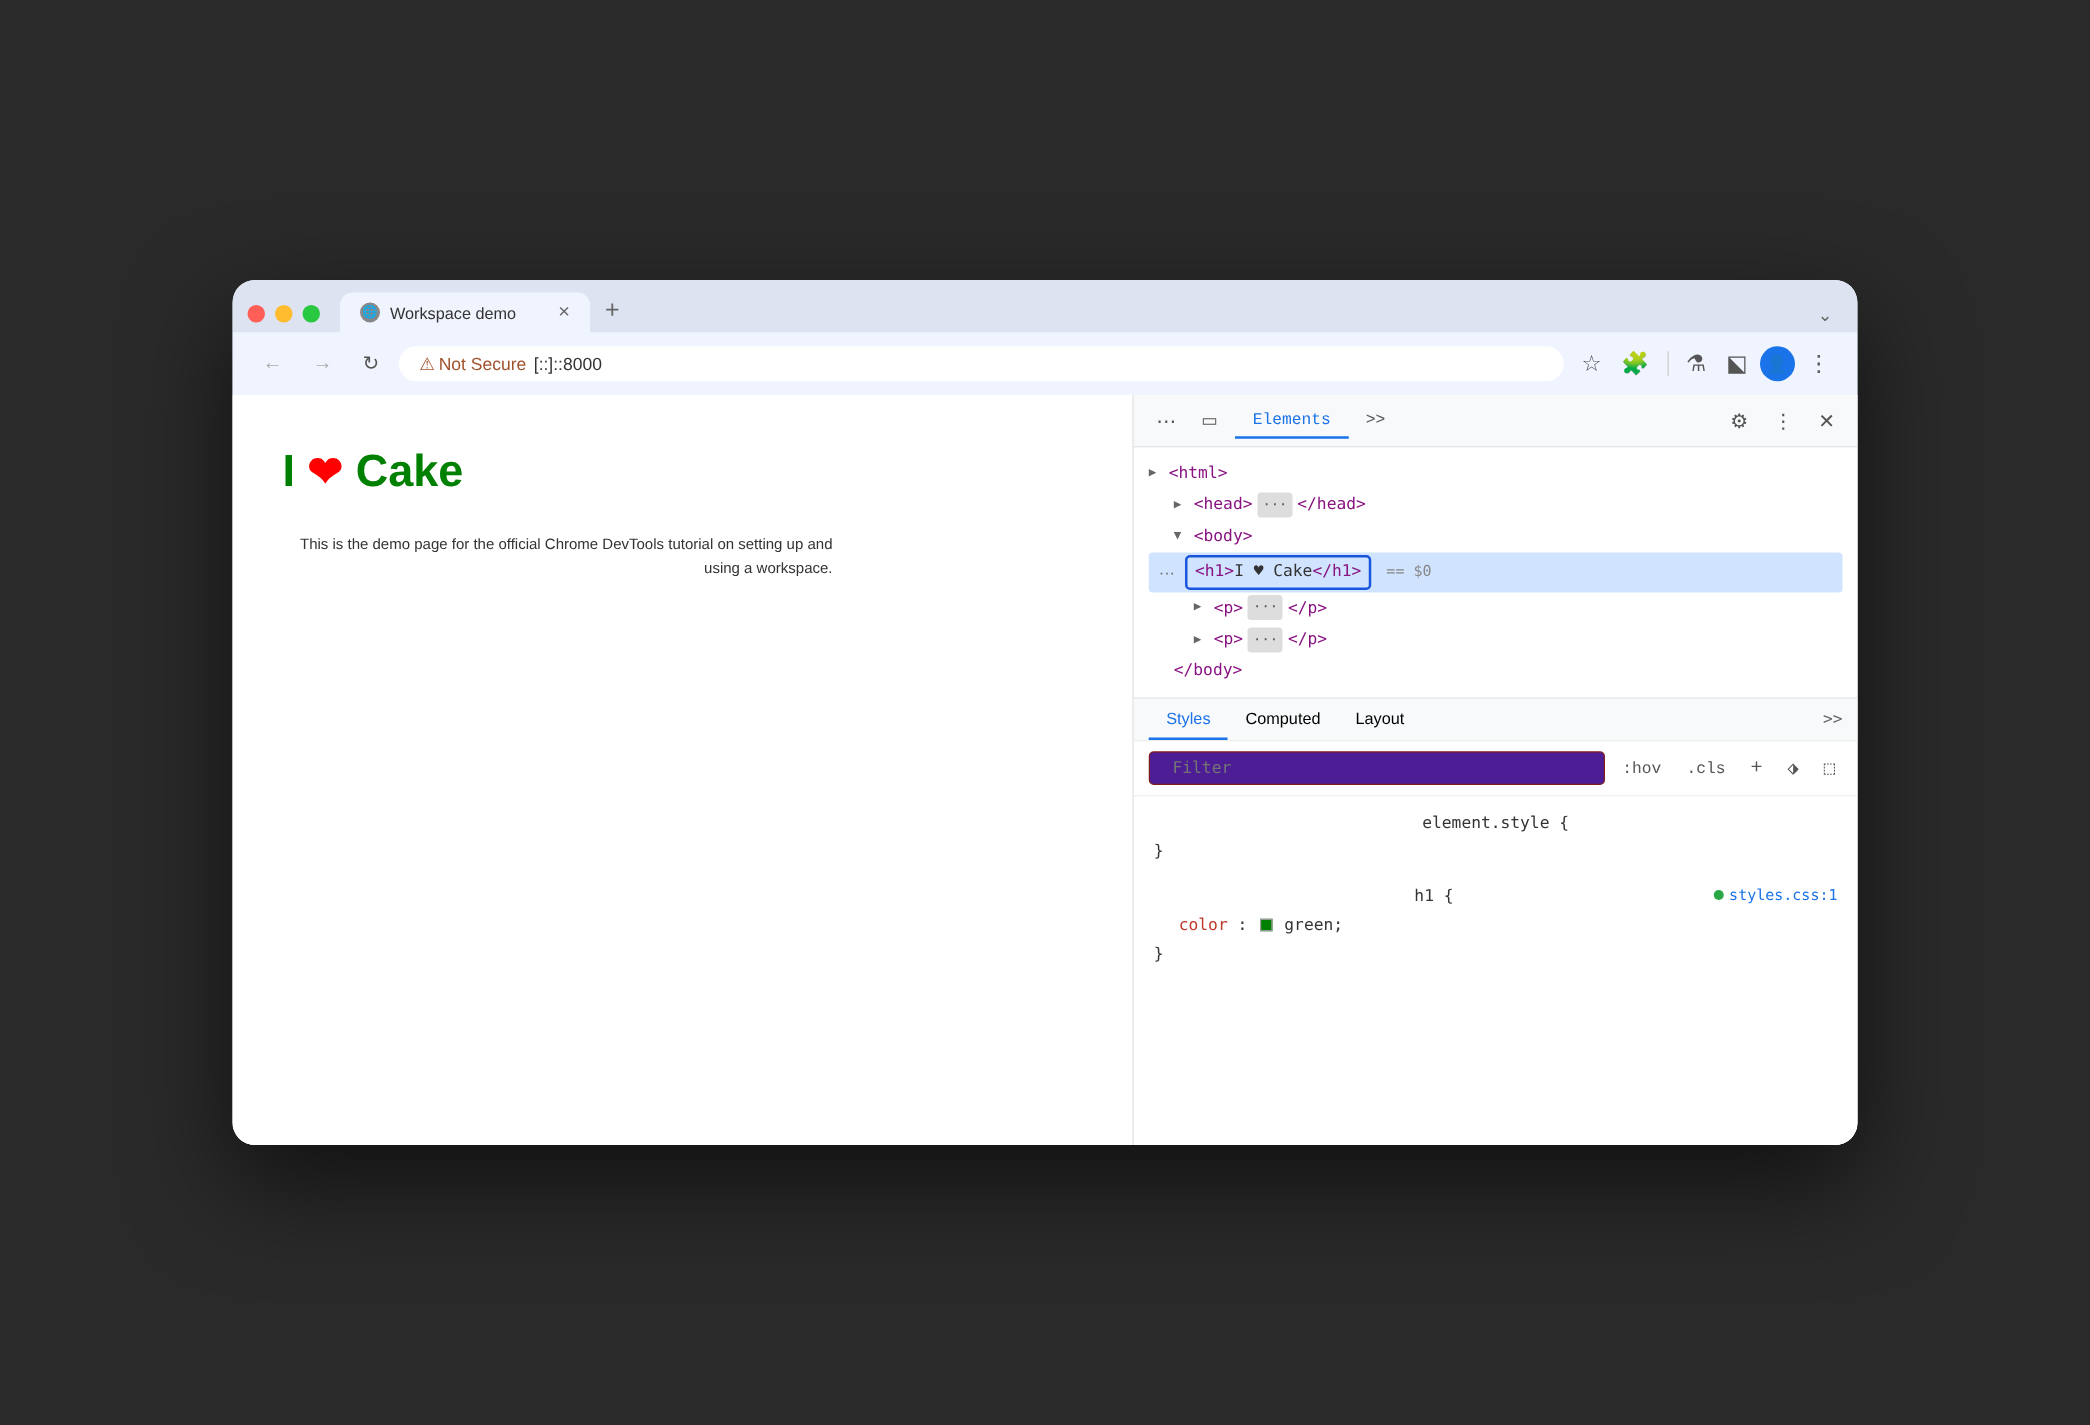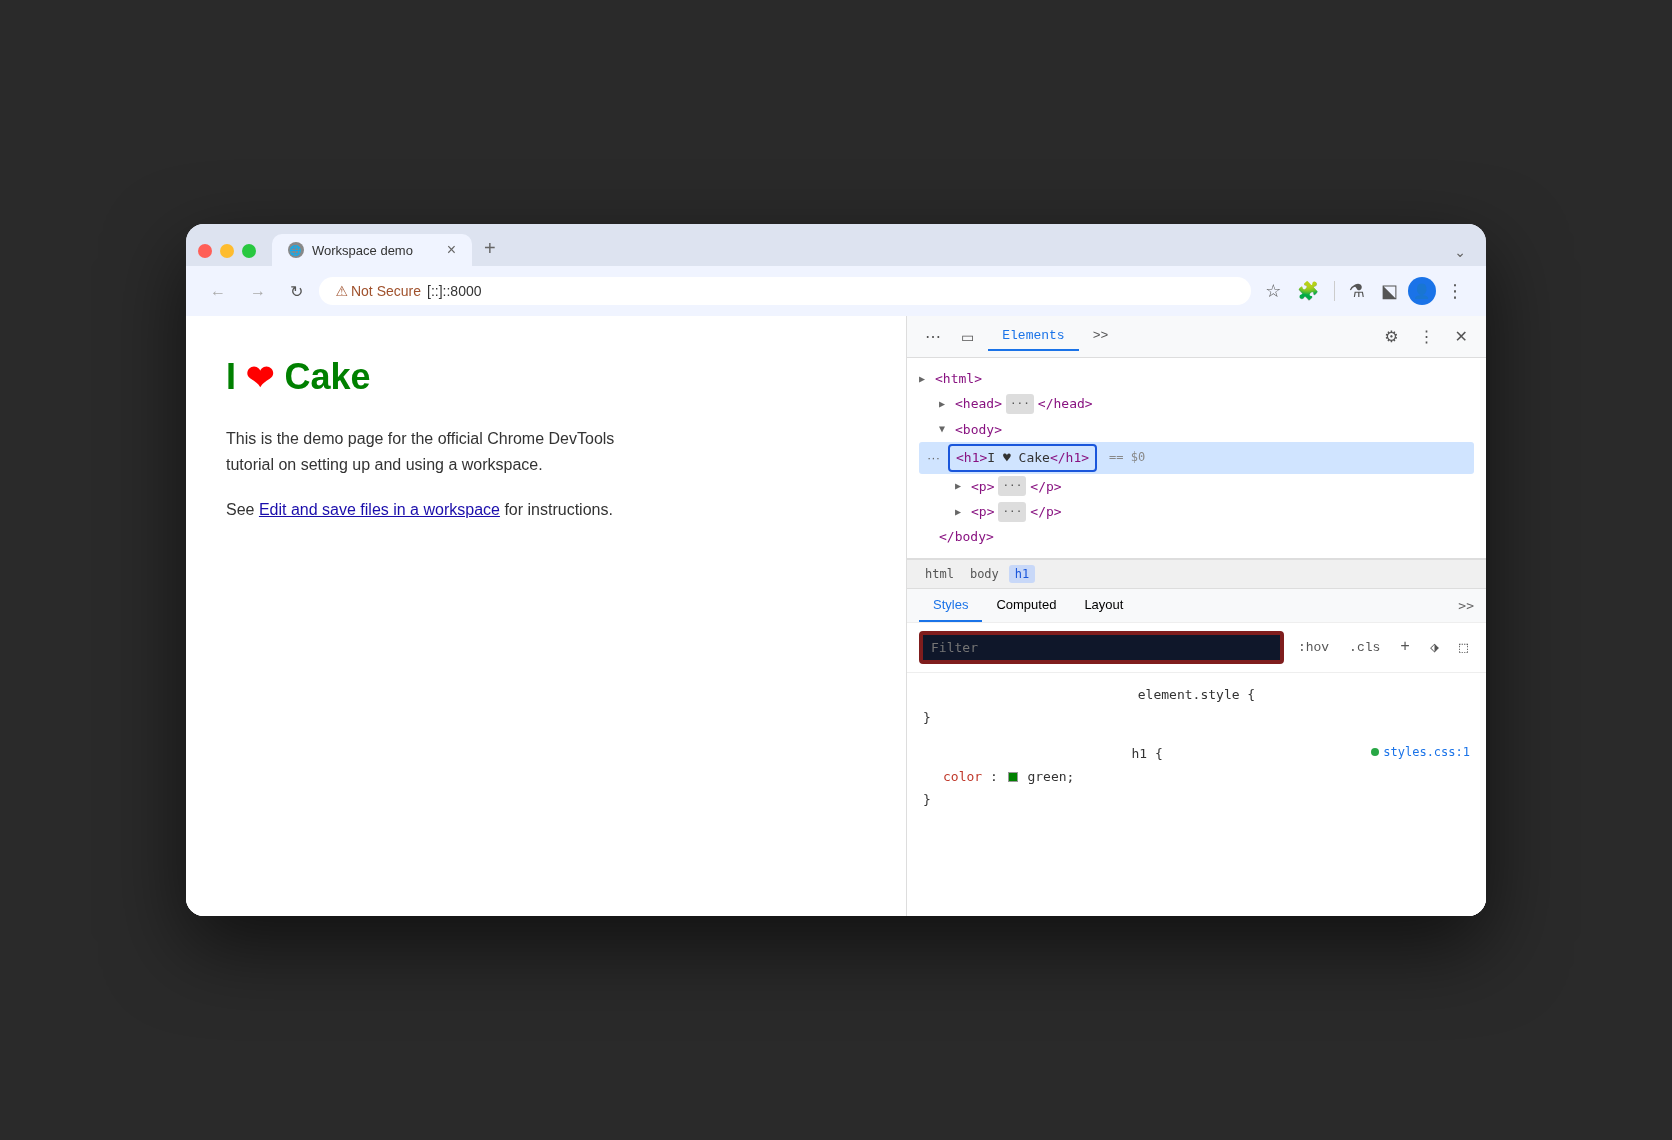--- a/index.html
+++ b/index.html
@@ -208,25 +208,26 @@
       align-items: center;
       gap: 10px;
     }
 
     .heart-emoji {
       color: red;
       font-size: 34px;
     }
 
     .page-paragraph {
-      font-size: 16px;
+      font-size: 12px;
       color: #333;
       line-height: 1.6;
       margin-bottom: 20px;
       max-width: 440px;
+      text-align: right;
     }
 
     .page-link {
       color: #1a0dab;
       text-decoration: underline;
       cursor: pointer;
     }
 
     
     .devtools-panel {
@@ -411,25 +412,25 @@
     .styles-filter-bar {
       padding: 8px 12px;
       display: flex;
       align-items: center;
       gap: 8px;
       border-bottom: 1px solid #eee;
     }
 
     .styles-filter-input {
       flex: 1;
-      border: 4px solid #7f1d1d;
+      border: 1px solid #7f1d1d;
       border-radius: 4px;
-      padding: 5px 8px;
-      font-size: 13px;
-      background: #0f172a;
+      padding: 5px 18px;
+      font-size: 13px;
+      background: #4c1d95;
       color: #888;
       font-family: monospace;
     }
 
     .styles-filter-btn {
       background: none;
       border: none;
       cursor: pointer;
       font-size: 13px;
       color: #555;
@@ -563,25 +564,20 @@
 
   <div class="main-area">
 
     <div class="page-content">
       <div class="page-heading">
         <span>I</span>
         <span class="heart-emoji">❤</span>
         <span>Cake</span>
       </div>
       <p class="page-paragraph">This is the demo page for the official Chrome DevTools tutorial on setting up and using a workspace.</p>
-      <p class="page-paragraph">
-        <span>See</span>
-        <a class="page-link">Edit and save files in a workspace</a>
-        <span>for instructions.</span>
-      </p>
     </div>
 
     <div class="devtools-panel">
 
       <div class="devtools-toolbar">
         <button class="devtools-tool-btn">
           <span style="font-size:16px;">⋯</span>
         </button>
         <button class="devtools-tool-btn">
           <span style="font-size:14px;">▭</span>
@@ -651,25 +647,20 @@
           <span class="dom-ellipsis">···</span>
           <span class="dom-tag">&lt;/p&gt;</span>
         </div>
 
         <div class="dom-line">
           <span class="dom-indent"></span>
           <span class="dom-tag">&lt;/body&gt;</span>
         </div>
       </div>
 
-      <div class="dom-breadcrumb">
-        <span class="breadcrumb-item">html</span>
-        <span class="breadcrumb-item">body</span>
-        <span class="breadcrumb-item active">h1</span>
-      </div>
 
       <div class="styles-panel">
 
         <div class="styles-sub-tabs">
           <div class="styles-sub-tab active">
             <span>Styles</span>
           </div>
           <div class="styles-sub-tab">
             <span>Computed</span>
           </div>

